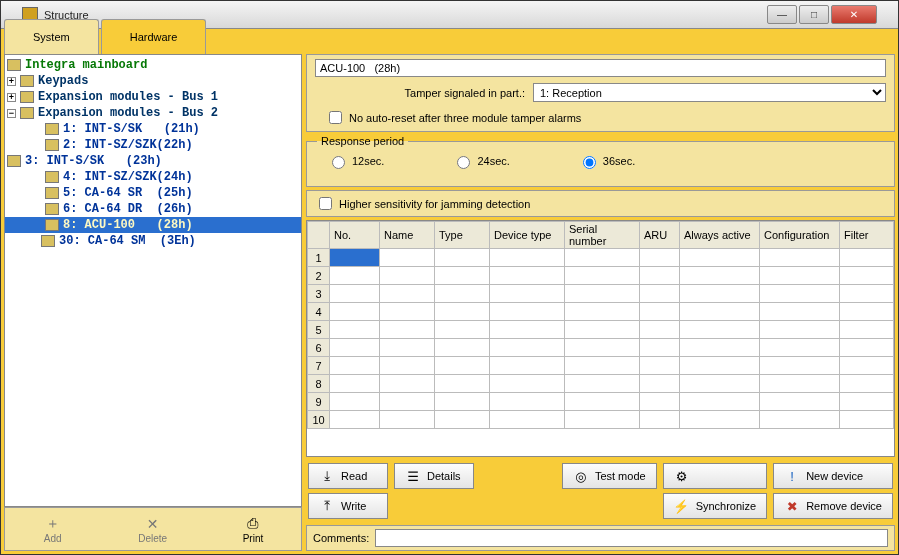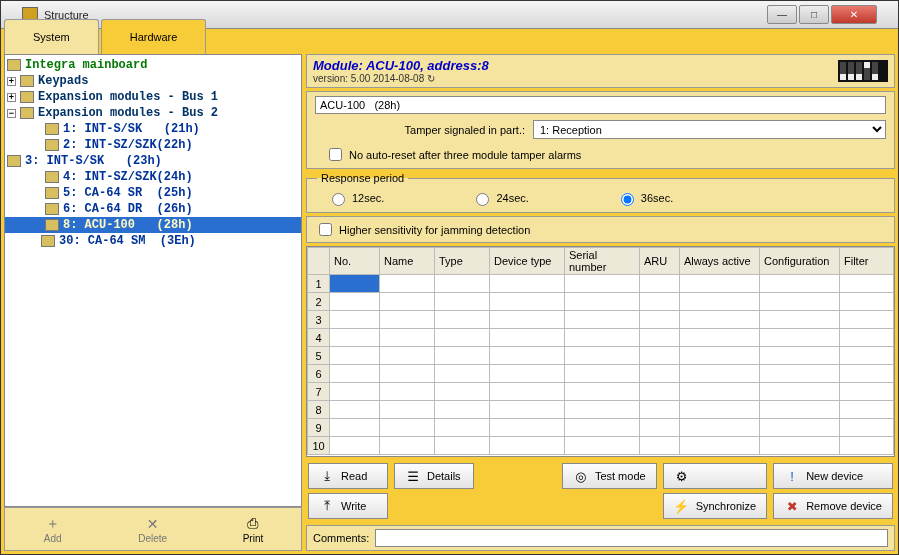--- a/index.html
+++ b/index.html
@@ -200,25 +200,25 @@
   background: #fff;
   padding: 1px 2px;
   height: 19px;
   font-family: inherit;
   font-size: 11px;
 }
 .checkbox-row { display: flex; align-items: center; gap: 4px; padding-left: 10px; }
 fieldset {
   border: 1px solid #999;
   background: #f4e4a0;
-  padding: 4px 10px 4px;
+  padding: 4px 10px 15px;
   margin: 0;
 }
 fieldset legend { font-size: 11px; padding: 0 4px; }
-.radio-row { display: flex; gap: 87px; padding: 2px 10px; }
+.radio-row { display: flex; gap: 68px; padding: 2px 10px; }
 .radio-item { display: flex; align-items: center; gap: 4px; }
 .grid-wrap {
   flex: 1;
   border: 1px solid #888;
   background: #fff;
   overflow: auto;
   position: relative;
 }
 table.grid {
   border-collapse: collapse;
@@ -330,34 +330,20 @@
             </div>
           <div class="tbtn enabled">
               <span class="ticon">⎙</span>
               <span>Print</span>
             </div>
         </div>
       </div>
 
       <div class="right-panel">
 
-        <div class="module-header">
-          <div class="hdr-row">
-            <span class="module-title">Module: ACU-100, address:8</span>
-            <span class="version-text"><span>version: 5.00 2014-08-08</span> <span>↻</span></span>
-          </div>
-          <div class="spacer"></div>
-          <div class="dip">
-            <div class="sw down"></div>
-              <div class="sw down"></div>
-              <div class="sw down"></div>
-              <div class="sw"></div>
-              <div class="sw down"></div>
-          </div>
-        </div>
 
         <div class="form-block">
           <div class="form-row">
             <input class="form-input" value="ACU-100   (28h)" style="">
           </div>
           <div class="form-row">
             <span class="form-label">Tamper signaled in part.:</span>
             <select class="form-select">
               <option>1: Reception</option>
             </select>

